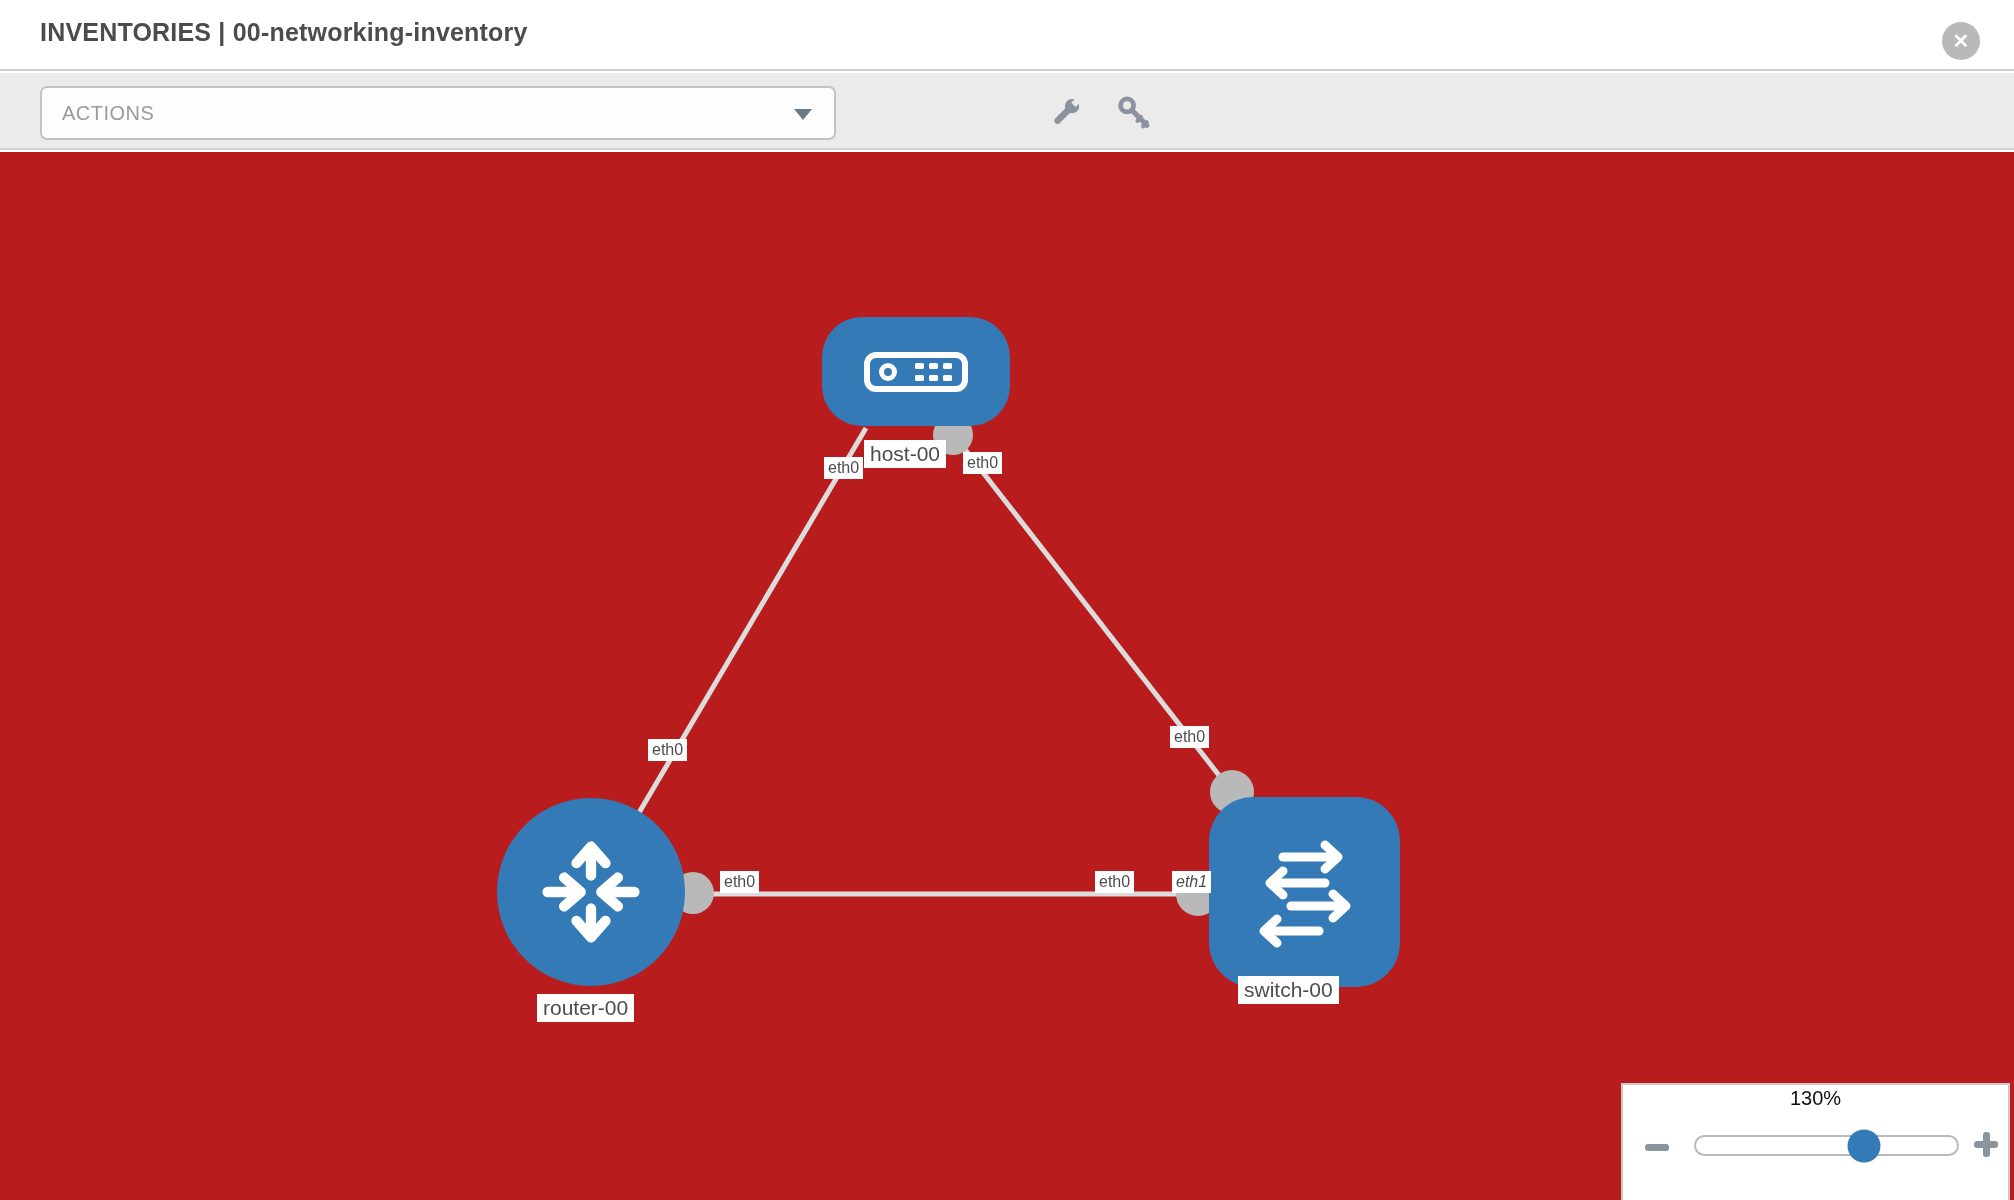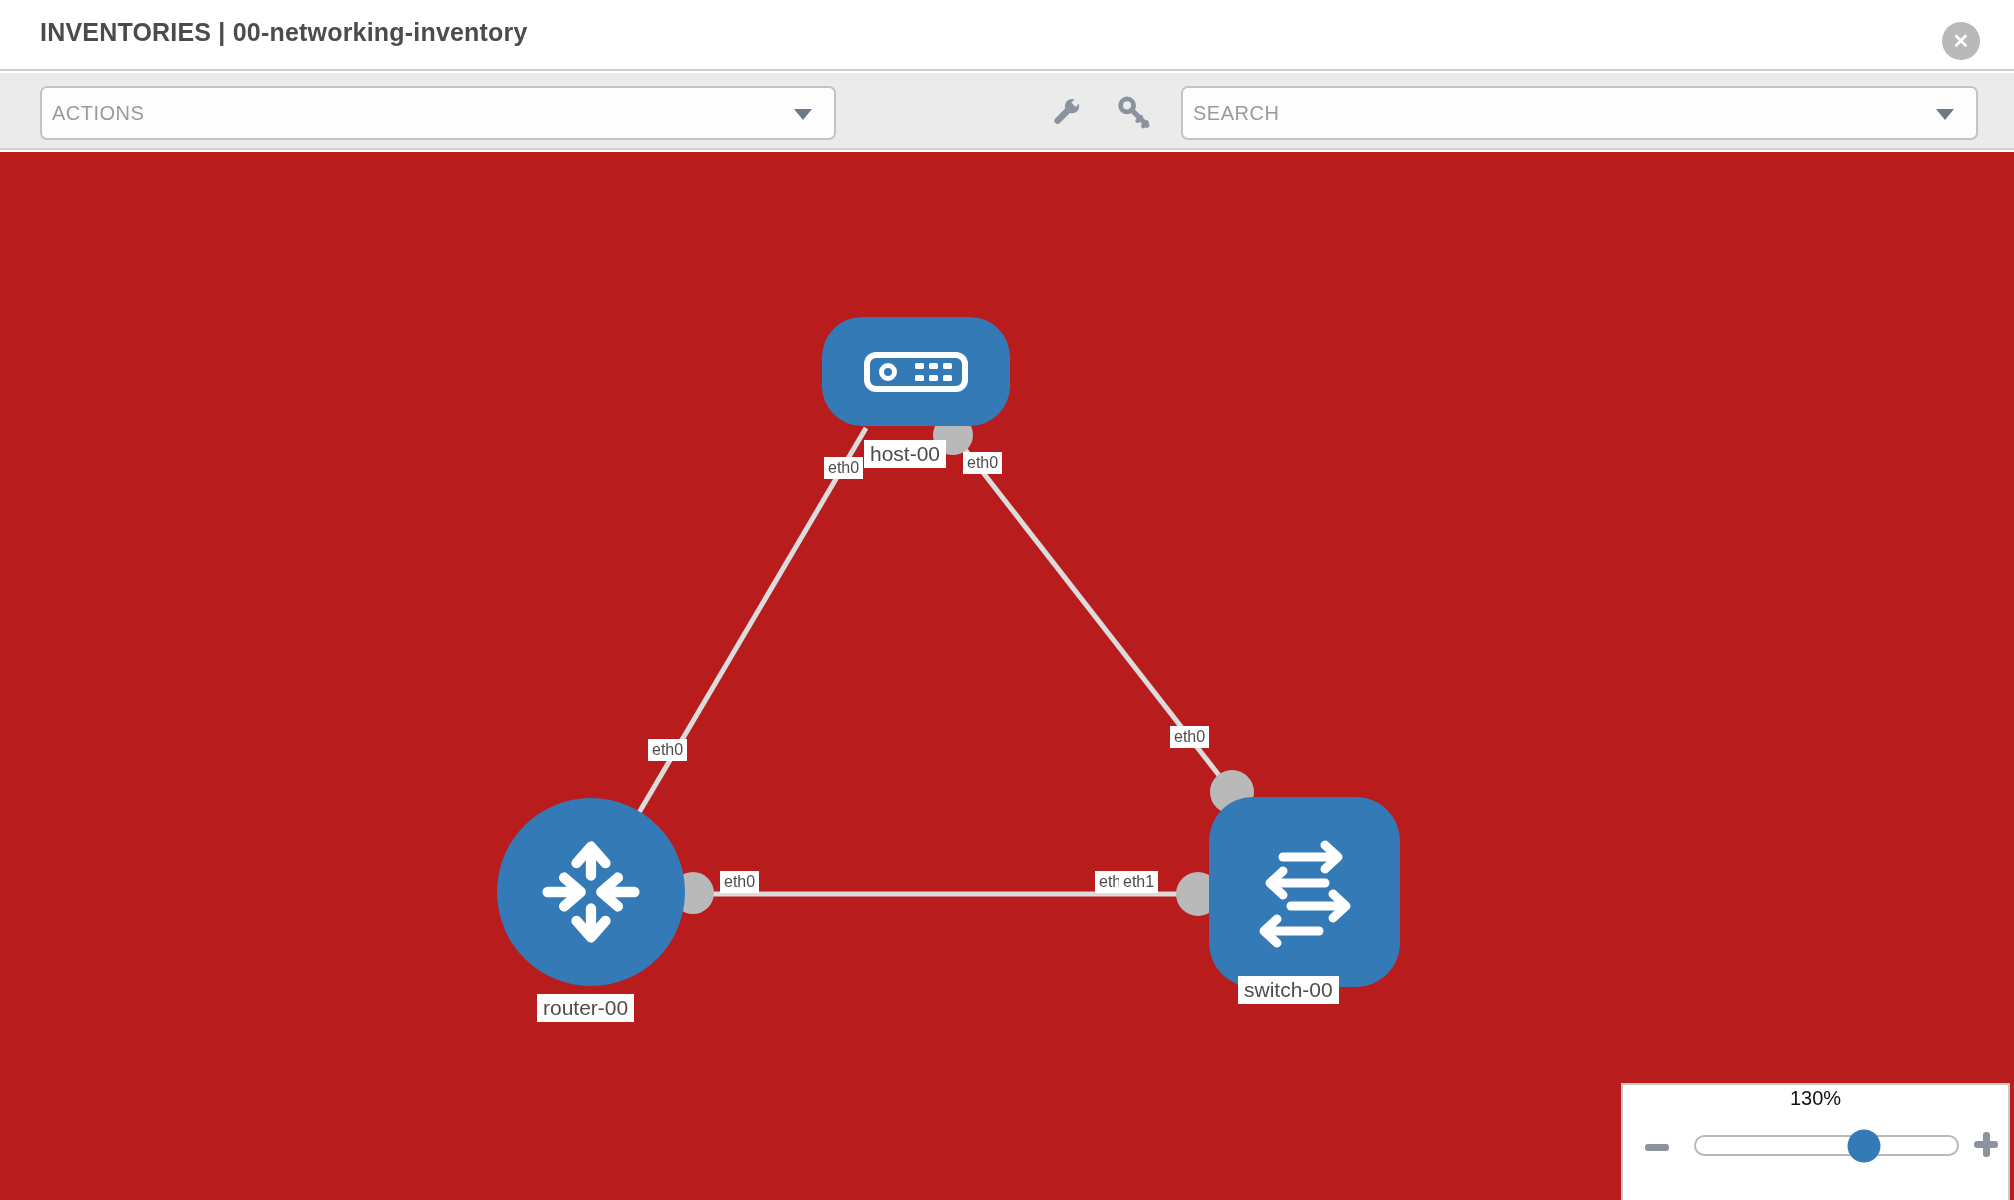--- a/index.html
+++ b/index.html
@@ -6,21 +6,21 @@
   html,body { width:2014px; height:1200px; font-family:"Liberation Sans", sans-serif; background:#fff; overflow:hidden; }
   .app { position:relative; width:1824px; height:1200px; }
 
   
   .header { position:absolute; left:0; top:0; width:2014px; height:71px; background:#ffffff; border-bottom:2px solid #cfcfcf; }
   .page-title { position:absolute; left:40px; top:18px; font-size:25px; font-weight:bold; color:#4c4c4c; letter-spacing:0.2px; }
   .close-btn { position:absolute; left:1942px; top:22px; width:38px; height:38px; border:none; border-radius:50%; background:#b9b9b9; color:#ffffff; font-size:20px; font-weight:bold; line-height:38px; text-align:center; cursor:pointer; padding:0; }
 
   
   .toolbar { position:absolute; left:0; top:73px; width:2014px; height:77px; background:#ebebeb; border-bottom:2px solid #d2d2d2; }
-  .select-box { position:absolute; top:13px; height:54px; background:#fdfdfd; border:2px solid #c3c3c3; border-radius:7px; font-size:20px; color:#9b9b9b; line-height:50px; padding-left:10px; letter-spacing:0.5px; cursor:pointer; }
+  .select-box { position:absolute; top:13px; height:54px; background:#fdfdfd; border:2px solid #c3c3c3; border-radius:7px; font-size:20px; color:#9b9b9b; line-height:50px; padding-left:20px; letter-spacing:0.5px; cursor:pointer; }
   .select-actions { left:40px; width:796px; }
   .select-search { left:1181px; width:797px; }
   .caret { position:absolute; right:22px; top:21px; width:0; height:0; border-left:9px solid transparent; border-right:9px solid transparent; border-top:11px solid #6d7987; }
   .tool-btn { position:absolute; top:20px; width:40px; height:40px; background:transparent; border:none; cursor:pointer; padding:0; }
   .tool-btn.wrench { left:1046px; }
   .tool-btn.key { left:1114px; }
 
   
   .canvas { position:absolute; left:0; top:152px; width:2014px; height:1048px; background:#b91c1c; overflow:hidden; }
   .links-svg { position:absolute; left:0; top:0; }
@@ -37,21 +37,21 @@
   .lbl-host   { left:864px;  top:288px; }
   .lbl-router { left:537px;  top:842px; }
   .lbl-switch { left:1238px; top:824px; }
 
   .if-host-left     { left:824px;  top:305px; }
   .if-host-right    { left:963px;  top:300px; }
   .if-router-uplink { left:648px;  top:587px; }
   .if-switch-uplink { left:1170px; top:574px; }
   .if-router-east   { left:720px;  top:719px; }
   .if-switch-west-back { left:1095px; top:719px; z-index:5; }
-  .if-switch-west   { left:1119px; top:719px; z-index:6; }
+  .if-switch-west   { left:1172px; top:719px; z-index:6;font-style:italic; }
 
   
   .zoom-panel { position:absolute; left:1621px; top:931px; width:389px; height:290px; background:#ffffff; border:2px solid #c9c9c9; }
   .zoom-level { text-align:center; margin-top:2px; font-size:20px; color:#111111; }
   .zoom-minus-btn { position:absolute; left:22px; top:52px; width:26px; height:16px; background:transparent; border:none; cursor:pointer; padding:0; }
   .zoom-minus-btn .bar { display:block; width:24px; height:7px; border-radius:3px; background:#8b939e; margin-top:4px; }
   .zoom-plus-btn { position:absolute; left:350px; top:46px; width:26px; height:26px; background:transparent; border:none; cursor:pointer; padding:0; }
   .zoom-plus-btn .h { position:absolute; left:1px; top:10px; width:24px; height:7px; border-radius:3px; background:#8b939e; }
   .zoom-plus-btn .v { position:absolute; left:9.5px; top:1px; width:7px; height:25px; border-radius:3px; background:#8b939e; }
   .zoom-track { position:absolute; left:71px; top:50px; width:265px; height:21px; background:#ffffff; border:2px solid #b9b9b9; border-radius:11px; cursor:pointer; }
@@ -87,24 +87,20 @@
 
     <button class="tool-btn key">
       <svg width="36" height="36" viewBox="0 0 24 24">
         <circle cx="7.4" cy="7.6" r="4.3" fill="none" stroke="#8b939e" stroke-width="3.2"></circle>
         <path d="M10.4 10.6 L20.6 20.8" stroke="#8b939e" stroke-width="3.4" stroke-linecap="round" fill="none"></path>
         <path d="M16.6 15.4 L14.4 17.8" stroke="#8b939e" stroke-width="3" stroke-linecap="round" fill="none"></path>
         <path d="M20.4 19 L18.2 21.4" stroke="#8b939e" stroke-width="3" stroke-linecap="round" fill="none"></path>
       </svg>
     </button>
 
-    <div class="select-box select-search">
-      <span>SEARCH</span>
-      <span class="caret"></span>
-    </div>
   </div>
 
   <div class="canvas">
 
     <svg class="links-svg" width="2014" height="1048">
       <line x1="866" y1="276" x2="591" y2="742" stroke="#dcdcdc" stroke-width="5"></line>
       <line x1="953" y1="282" x2="1232" y2="640" stroke="#dcdcdc" stroke-width="5"></line>
       <line x1="591" y1="742" x2="1198" y2="742" stroke="#dcdcdc" stroke-width="5"></line>
       <circle cx="953" cy="283" r="20" fill="#b9b9b9"></circle>
       <circle cx="693" cy="741" r="21" fill="#b9b9b9"></circle>

